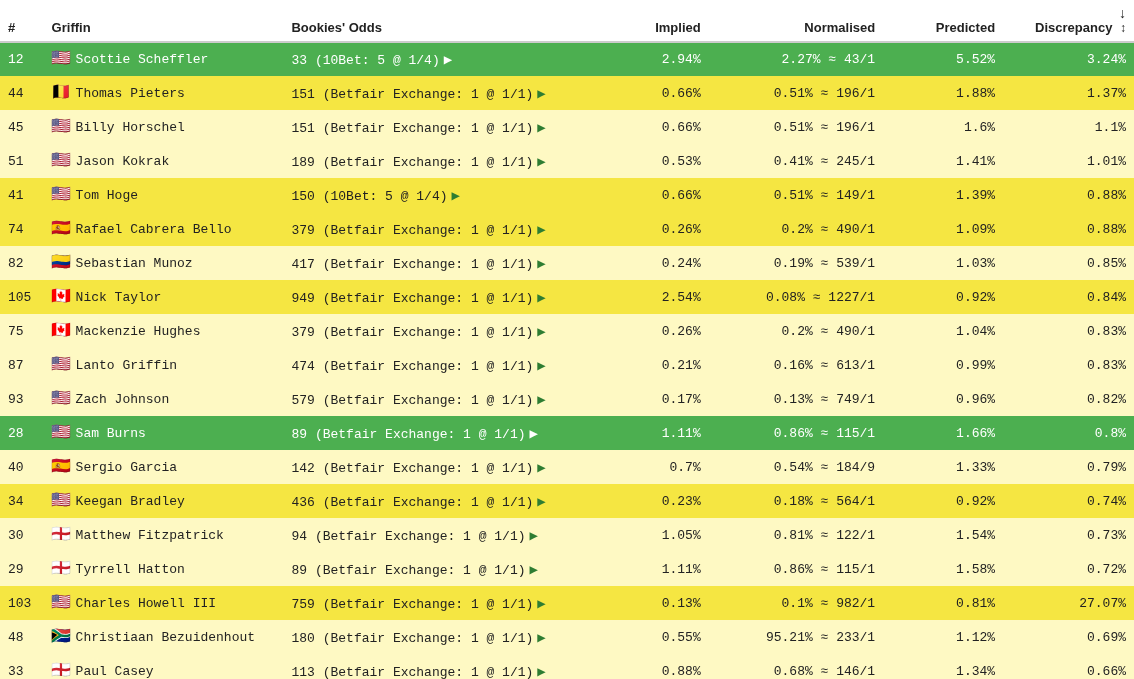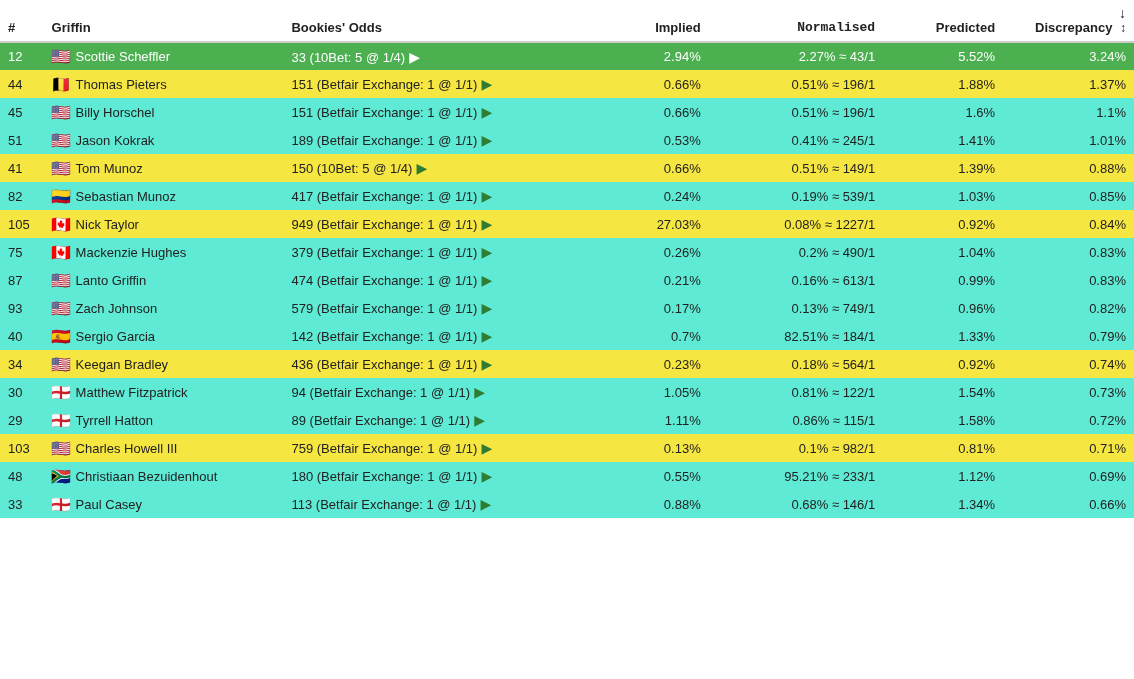--- a/index.html
+++ b/index.html
@@ -25,29 +25,30 @@
       border-bottom: 2px solid #ccc;
       vertical-align: bottom;
     }
     thead th.right {
       text-align: right;
     }
     .col-rank { width: 40px; }
     .col-player { width: 220px; }
     .col-odds { width: 300px; }
     .col-implied { width: 90px; text-align: right; }
-    .col-normalised { width: 160px; text-align: right; font-family: Liberation Mono, monospace; }
+    .col-normalised { width: 160px; text-align: right; }
     .col-predicted { width: 110px; text-align: right; }
     .col-discrepancy { width: 120px; text-align: right; }
 
     tbody tr {
-      height: 28px;
+      height: 34px;
+      font-family: Liberation Mono, monospace;
     }
     tbody tr.row-white {
-      background: #5eead4;
+      background: #fef9c3;
     }
     tbody tr.row-yellow {
       background: #f5e642;
       border-radius: 15px;
     }
     tbody tr.row-green {
       background: #4caf50;
       color: #fff;
     }
 
@@ -174,31 +175,47 @@
     <td class="right">0.53%</td>
     <td class="right">0.41% ≈ 245/1</td>
     <td class="right">1.41%</td>
     <td class="right">1.01%</td>
   </tr>
       <tr class="row-yellow">
     <td>41</td>
     <td>
       <div class="player-cell">
         <span class="flag"><span style="font-size:16px;">🇺🇸</span></span>
-        <span>Tom Munoz</span>
+        <span>Tom Hoge</span>
       </div>
     </td>
     <td>
       150 (10Bet: 5 @ 1/4)<span style="color:#2e7d32;font-size:14px;margin-left:4px;">▶</span>
     </td>
     <td class="right">0.66%</td>
     <td class="right">0.51% ≈ 149/1</td>
     <td class="right">1.39%</td>
     <td class="right">0.88%</td>
   </tr>
+      <tr class="row-yellow">
+    <td>74</td>
+    <td>
+      <div class="player-cell">
+        <span class="flag"><span style="font-size:16px;">🇪🇸</span></span>
+        <span>Rafael Cabrera Bello</span>
+      </div>
+    </td>
+    <td>
+      379 (Betfair Exchange: 1 @ 1/1)<span style="color:#2e7d32;font-size:14px;margin-left:4px;">▶</span>
+    </td>
+    <td class="right">0.26%</td>
+    <td class="right">0.2% ≈ 490/1</td>
+    <td class="right">1.09%</td>
+    <td class="right">0.88%</td>
+  </tr>
       <tr class="row-white">
     <td>82</td>
     <td>
       <div class="player-cell">
         <span class="flag"><span style="font-size:16px;">🇨🇴</span></span>
         <span>Sebastian Munoz</span>
       </div>
     </td>
     <td>
       417 (Betfair Exchange: 1 @ 1/1)<span style="color:#2e7d32;font-size:14px;margin-left:4px;">▶</span>
@@ -212,21 +229,21 @@
     <td>105</td>
     <td>
       <div class="player-cell">
         <span class="flag"><span style="font-size:16px;">🇨🇦</span></span>
         <span>Nick Taylor</span>
       </div>
     </td>
     <td>
       949 (Betfair Exchange: 1 @ 1/1)<span style="color:#2e7d32;font-size:14px;margin-left:4px;">▶</span>
     </td>
-    <td class="right">27.03%</td>
+    <td class="right">2.54%</td>
     <td class="right">0.08% ≈ 1227/1</td>
     <td class="right">0.92%</td>
     <td class="right">0.84%</td>
   </tr>
       <tr class="row-white">
     <td>75</td>
     <td>
       <div class="player-cell">
         <span class="flag"><span style="font-size:16px;">🇨🇦</span></span>
         <span>Mackenzie Hughes</span>
@@ -265,33 +282,49 @@
       </div>
     </td>
     <td>
       579 (Betfair Exchange: 1 @ 1/1)<span style="color:#2e7d32;font-size:14px;margin-left:4px;">▶</span>
     </td>
     <td class="right">0.17%</td>
     <td class="right">0.13% ≈ 749/1</td>
     <td class="right">0.96%</td>
     <td class="right">0.82%</td>
   </tr>
+      <tr class="row-green">
+    <td>28</td>
+    <td>
+      <div class="player-cell">
+        <span class="flag"><span style="font-size:16px;">🇺🇸</span></span>
+        <span>Sam Burns</span>
+      </div>
+    </td>
+    <td>
+      89 (Betfair Exchange: 1 @ 1/1)<span style="color:#fff;font-size:14px;margin-left:4px;">▶</span>
+    </td>
+    <td class="right">1.11%</td>
+    <td class="right">0.86% ≈ 115/1</td>
+    <td class="right">1.66%</td>
+    <td class="right">0.8%</td>
+  </tr>
       <tr class="row-white">
     <td>40</td>
     <td>
       <div class="player-cell">
         <span class="flag"><span style="font-size:16px;">🇪🇸</span></span>
         <span>Sergio Garcia</span>
       </div>
     </td>
     <td>
       142 (Betfair Exchange: 1 @ 1/1)<span style="color:#2e7d32;font-size:14px;margin-left:4px;">▶</span>
     </td>
     <td class="right">0.7%</td>
-    <td class="right">82.51% ≈ 184/1</td>
+    <td class="right">0.54% ≈ 184/9</td>
     <td class="right">1.33%</td>
     <td class="right">0.79%</td>
   </tr>
       <tr class="row-yellow">
     <td>34</td>
     <td>
       <div class="player-cell">
         <span class="flag"><span style="font-size:16px;">🇺🇸</span></span>
         <span>Keegan Bradley</span>
       </div>
@@ -343,21 +376,21 @@
         <span class="flag"><span style="font-size:16px;">🇺🇸</span></span>
         <span>Charles Howell III</span>
       </div>
     </td>
     <td>
       759 (Betfair Exchange: 1 @ 1/1)<span style="color:#2e7d32;font-size:14px;margin-left:4px;">▶</span>
     </td>
     <td class="right">0.13%</td>
     <td class="right">0.1% ≈ 982/1</td>
     <td class="right">0.81%</td>
-    <td class="right">0.71%</td>
+    <td class="right">27.07%</td>
   </tr>
       <tr class="row-white">
     <td>48</td>
     <td>
       <div class="player-cell">
         <span class="flag"><span style="font-size:16px;">🇿🇦</span></span>
         <span>Christiaan Bezuidenhout</span>
       </div>
     </td>
     <td>

